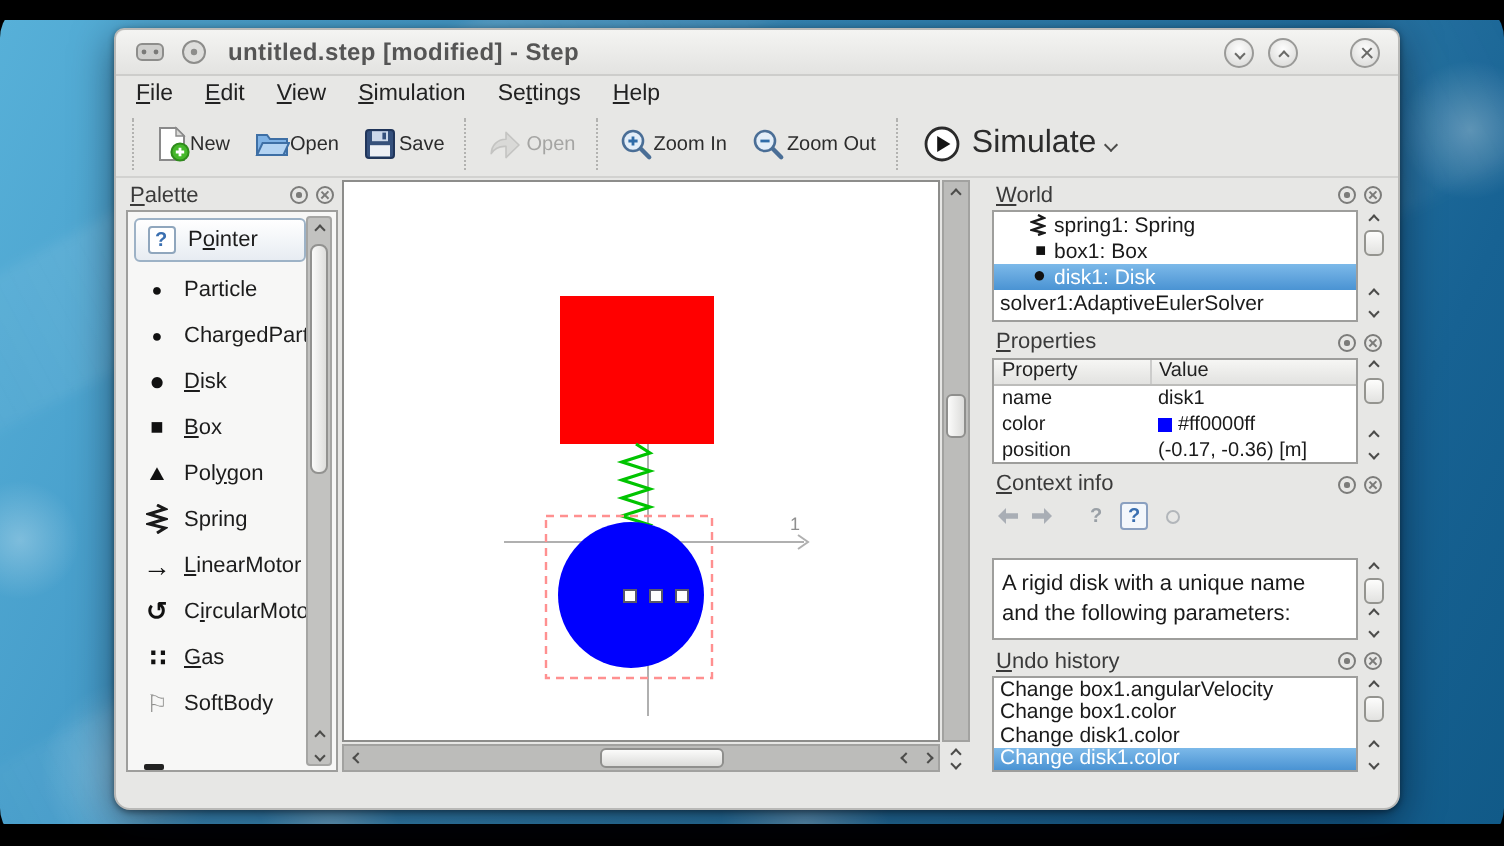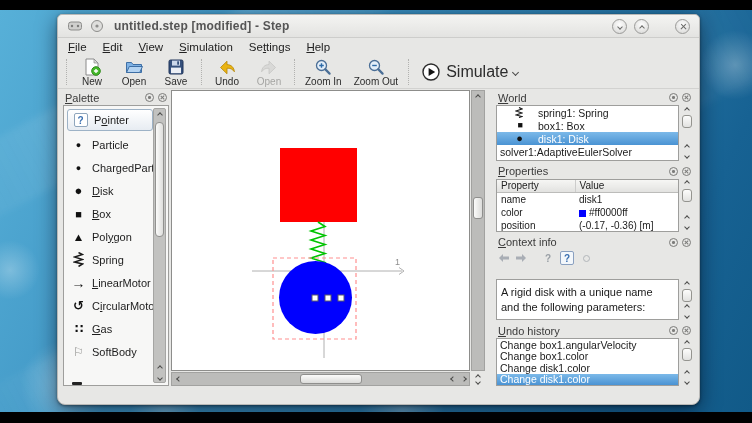--- a/index.html
+++ b/index.html
@@ -1,18 +1,18 @@
 <!DOCTYPE html>
 <html><head>
 <meta charset="utf-8">
 <style>
   html,body{margin:0;padding:0;background:#000;}
   *{box-sizing:border-box;}
   #stage{position:relative;width:752px;height:423px;background:#000;overflow:hidden;
-         font-family:"Liberation Sans","DejaVu Sans",sans-serif;-webkit-font-smoothing:antialiased;}
+         font-family:"Liberation Sans","DejaVu Sans",sans-serif;border-radius:19px;-webkit-font-smoothing:antialiased;}
 
   
   #desktop{position:absolute;left:0;top:10px;width:752px;height:402px;
     background:linear-gradient(115deg,#57b0d8 0%,#3f95c4 30%,#2b7cab 60%,#176293 85%,#115a88 100%);overflow:hidden;}
   .streak{position:absolute;background:linear-gradient(90deg,rgba(255,255,255,0),rgba(255,255,255,.16),rgba(255,255,255,0));
     transform:rotate(-28deg);filter:blur(3px);}
   .bokeh{position:absolute;border-radius:50%;background:radial-gradient(circle,rgba(255,255,255,.28),rgba(255,255,255,0) 70%);}
 
   
   #win{position:absolute;left:57px;top:14px;width:643px;height:391px;background:#e7e7e5;
@@ -40,21 +40,21 @@
   
   #menubar{position:absolute;left:0;top:23px;right:0;height:18px;display:flex;align-items:center;
     padding-left:10px;gap:16px;font-size:11.5px;color:#222;}
   .menu-item{cursor:default;}
   u{text-underline-offset:1px;}
 
   
   #toolbar{position:absolute;left:0;top:41px;right:0;height:33px;display:flex;align-items:center;
     padding-left:4px;border-bottom:1px solid #d2d2d0;}
   .tsep{width:0;height:26px;border-left:1px dotted #b2b2b0;margin:0 4px;}
-  .tbtn{display:flex;flex-direction:column;align-items:center;justify-content:center;min-width:42px;height:31px;
+  .tbtn{display:flex;flex-direction:row;align-items:center;justify-content:center;min-width:42px;height:31px;
     padding:0 6px;border-radius:3px;}
   .tbtn .tlabel{font-size:10px;color:#2c2c2c;line-height:10px;margin-top:1px;}
   .tbtn.disabled .tlabel{color:#a5a5a3;}
   .tbtn.disabled svg{opacity:.55;}
   .tbtn.simulate{flex-direction:row;gap:5px;height:26px;padding:0 8px;}
   .tbtn.simulate .tlabel{font-size:16px;margin-top:0;}
   .ticon{display:flex;align-items:center;justify-content:center;height:18px;}
 
   
   #content{position:absolute;left:0;top:74px;right:0;bottom:15px;display:flex;padding:1px 6px 3px 5px;}
@@ -107,21 +107,21 @@
   .panel + .panel{margin-top:3px;}
   .panel-body{flex:1;display:flex;min-height:0;}
   .frame{flex:1;border:1px solid #9e9e9c;background:#fff;overflow:hidden;min-width:0;}
   .mini-sb{width:13px;margin-left:1px;display:flex;flex-direction:column;align-items:center;}
   .mini-sb .thumb{width:10px;height:13px;background:linear-gradient(#fdfdfc,#e2e2e0);border:1px solid #94948f;border-radius:3px;margin-top:1px;}
   .mini-sb .chev{width:4px;height:4px;}
   .mini-sb .sb-arr{height:9px;}
 
   #world{height:72px;} #props{height:68px;} #context{height:87px;} #undo{flex:1;}
 
-  .w-row{display:flex;align-items:center;height:13px;font-size:10.5px;color:#1a1a1a;padding-left:2px;gap:15px;}
+  .w-row{display:flex;align-items:center;height:13px;font-size:10.5px;color:#1a1a1a;padding-left:2px;gap:4px;}
   .w-row .w-ind{width:24px;flex:0 0 auto;display:flex;justify-content:flex-end;}
   .w-row.selected{background:linear-gradient(#7cb9e9,#4a93d3);color:#fff;}
   .w-glyph{font-size:9px;line-height:9px;color:#111;}
   .w-glyph.disk{font-size:11px;}
 
   table.props{border-collapse:collapse;width:100%;font-size:10px;color:#1a1a1a;table-layout:fixed;}
   table.props th{height:13px;font-weight:normal;text-align:left;padding:0 4px;color:#222;
     background:linear-gradient(#f6f6f4,#e2e2e0);border-bottom:1px solid #bcbcba;}
   table.props th.val{border-left:1px solid #cccccb;}
   table.props td{height:13px;padding:0 4px;white-space:nowrap;overflow:hidden;}
@@ -222,28 +222,20 @@
           <svg width="18" height="18" viewBox="0 0 18 18">
               <rect x="2" y="2" width="14" height="14" rx="1.5" fill="#35507c" stroke="#20355a"></rect>
               <rect x="5" y="2.6" width="8" height="5" fill="#ccd8ea"></rect>
               <rect x="10.2" y="3.3" width="1.8" height="3.4" fill="#35507c"></rect>
               <rect x="4" y="9.6" width="10" height="5.6" fill="#eceff5"></rect>
             </svg>
         </span>
         <span class="tlabel">Save</span>
       </div>
       <span class="tsep"></span>
-      <div class="tbtn">
-        <span class="ticon">
-          <svg width="20" height="18" viewBox="0 0 20 18">
-              <path d="M3.5 9.5 L10 3.2 L10 6.6 C14.4 6.6 17.2 9.8 17.4 13.8 C15.6 11 13 10 10 10.2 L10 15.8 Z" fill="#eab413" stroke="#b5860a" stroke-width=".8" stroke-linejoin="round"></path>
-            </svg>
-        </span>
-        <span class="tlabel">Undo</span>
-      </div>
       <div class="tbtn disabled">
         <span class="ticon">
           <svg width="20" height="18" viewBox="0 0 20 18">
               <path d="M16.5 9.5 L10 3.2 L10 6.6 C5.6 6.6 2.8 9.8 2.6 13.8 C4.4 11 7 10 10 10.2 L10 15.8 Z" fill="#cfcfcd" stroke="#a8a8a6" stroke-width=".8" stroke-linejoin="round"></path>
             </svg>
         </span>
         <span class="tlabel">Open</span>
       </div>
       <span class="tsep"></span>
       <div class="tbtn">

